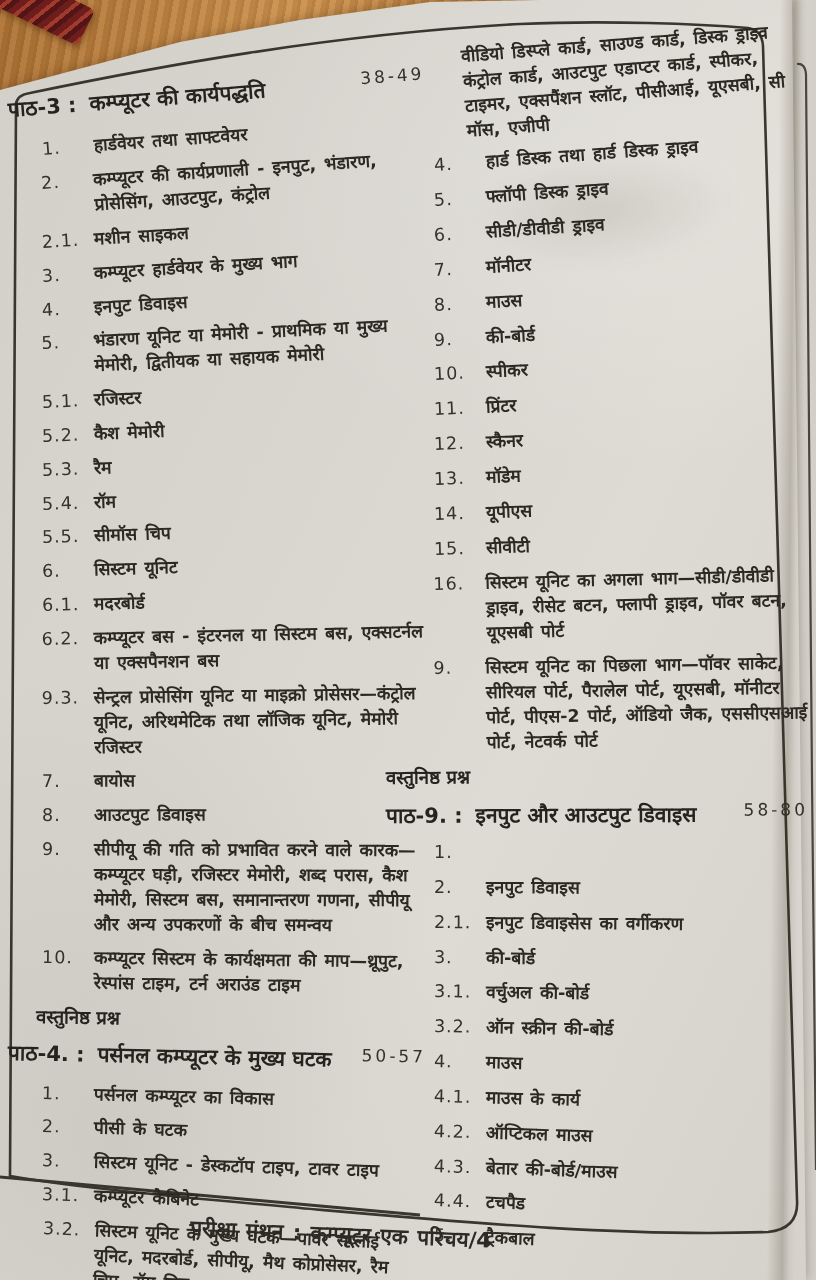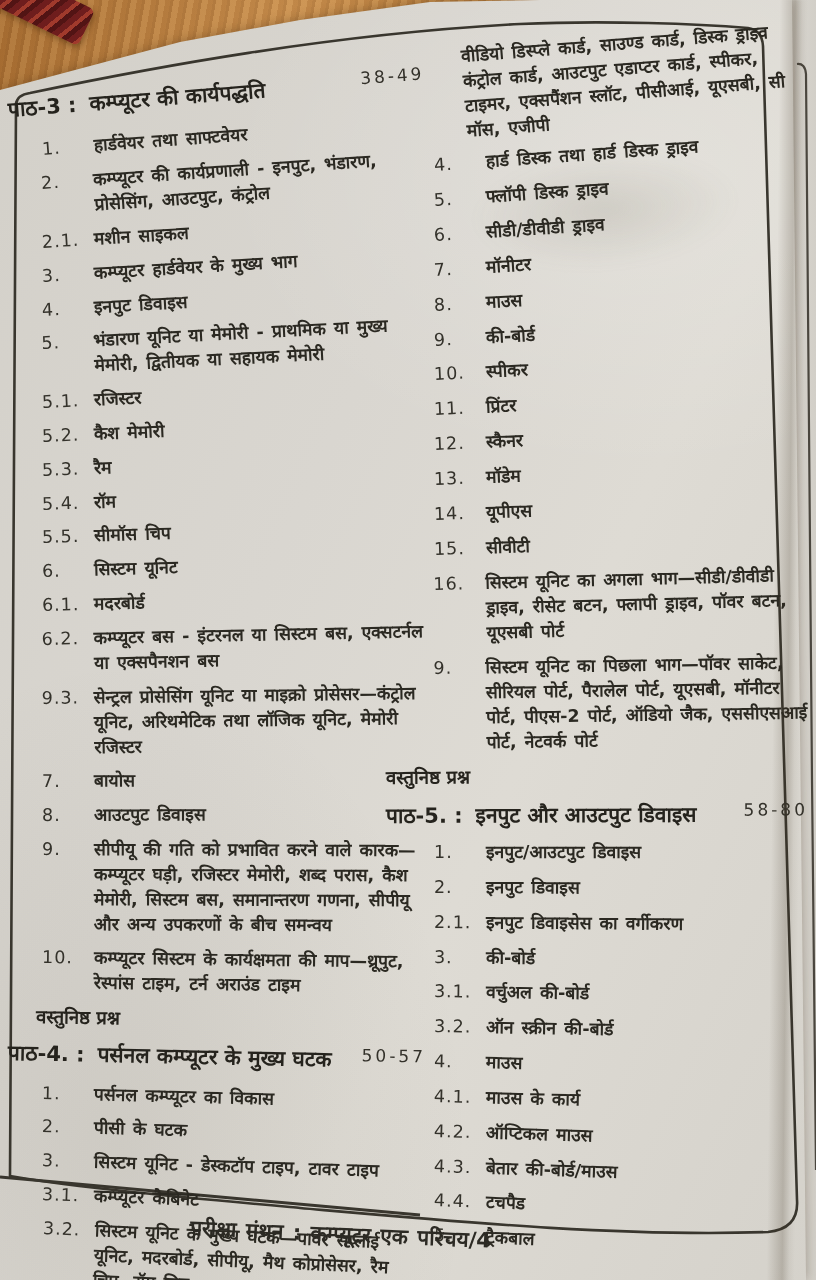--- a/index.html
+++ b/index.html
@@ -264,27 +264,26 @@
       <div class="block item" style="transform: rotate(-1.43deg);">
         <span class="num">16.</span>
         <span class="txt">सिस्टम यूनिट का अगला भाग—सीडी/डीवीडी ड्राइव, रीसेट बटन, फ्लापी ड्राइव, पॉवर बटन, यूएसबी पोर्ट</span>
       </div>
       <div class="block item" style="transform: rotate(-0.86deg);">
         <span class="num">9.</span>
         <span class="txt">सिस्टम यूनिट का पिछला भाग—पॉवर साकेट, सीरियल पोर्ट, पैरालेल पोर्ट, यूएसबी, मॉनीटर पोर्ट, पीएस-2 पोर्ट, ऑडियो जैक, एससीएसआई पोर्ट, नेटवर्क पोर्ट</span>
       </div>
       <div class="block sub" style="transform: rotate(-0.44deg);">वस्तुनिष्ठ प्रश्न</div>
       <div class="block chapter" style="transform: rotate(-0.22deg);">
-        <span class="ch-label">पाठ-5. :</span>
+        <span class="ch-label">पाठ-9. :</span>
         <span class="ch-title">इनपुट और आउटपुट डिवाइस</span>
         <span class="ch-pages">58-80</span>
       </div>
       <div class="block item" style="transform: rotate(-0.01deg);">
         <span class="num">1.</span>
-        <span class="txt">इनपुट/आउटपुट डिवाइस</span>
       </div>
       <div class="block item" style="transform: rotate(0.2deg);">
         <span class="num">2.</span>
         <span class="txt">इनपुट डिवाइस</span>
       </div>
       <div class="block item" style="transform: rotate(0.4deg);">
         <span class="num">2.1.</span>
         <span class="txt">इनपुट डिवाइसेस का वर्गीकरण</span>
       </div>
       <div class="block item" style="transform: rotate(0.61deg);">

